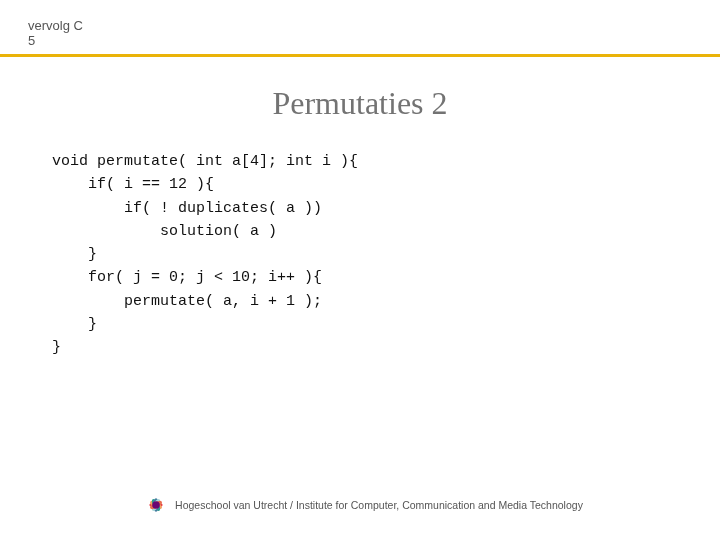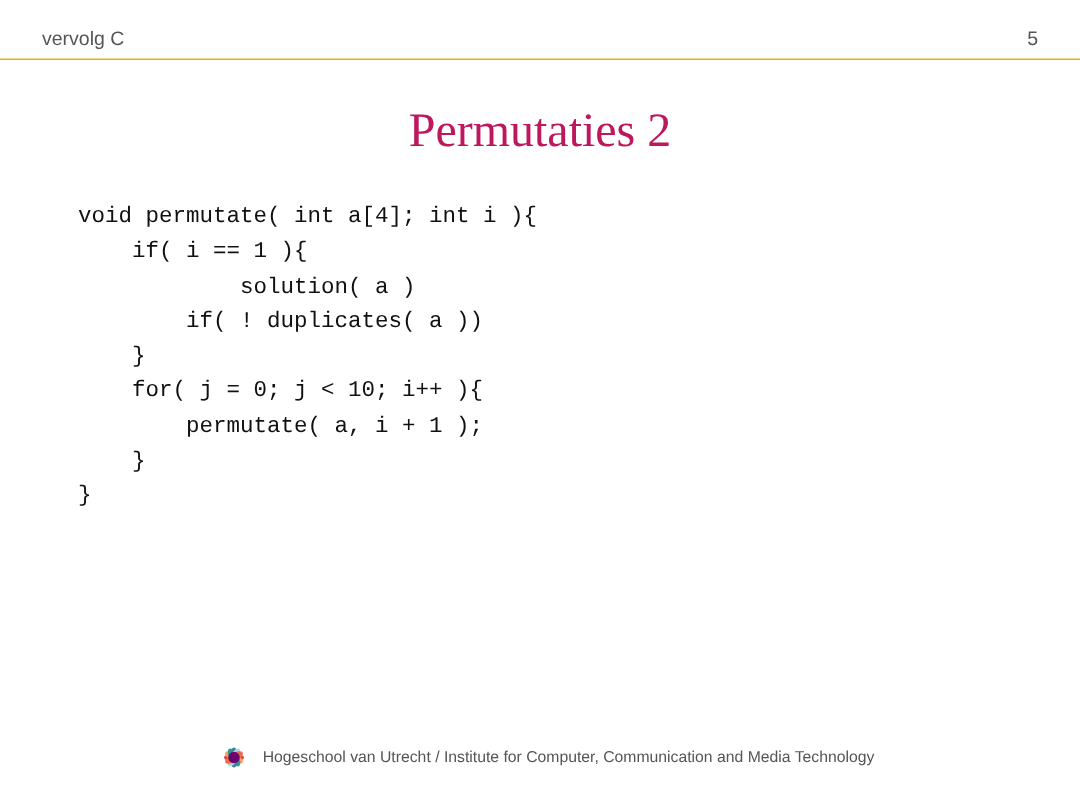--- a/index.html
+++ b/index.html
@@ -15,22 +15,23 @@
       font-family: Arial, Helvetica, sans-serif;
       overflow: hidden;
       position: relative;
     }
 
     .header {
       display: flex;
       justify-content: space-between;
       align-items: flex-start;
       padding: 18px 28px 0 28px;
-      border-bottom: 1px solid #eab308;
+      border-bottom: 3px solid #eab308;
       padding-bottom: 6px;
+      flex-direction: column;
     }
 
     .header-title {
       font-size: 13px;
       color: #555555;
       font-family: Arial, Helvetica, sans-serif;
     }
 
     .header-number {
       font-size: 13px;
@@ -40,21 +41,21 @@
     .slide-title {
       text-align: center;
       margin-top: 28px;
       margin-bottom: 28px;
     }
 
     .slide-title h1 {
       font-family: Georgia, 'Times New Roman', serif;
       font-size: 32px;
       font-weight: normal;
-      color: #be185d;
+      color: #737373;
       margin-top: 26px;
     }
 
     .code-block {
       margin-left: 52px;
       font-family: 'Courier New', Courier, monospace;
       font-size: 15px;
       line-height: 1.55;
       color: #111111;
     }
@@ -96,23 +97,23 @@
   <span class="header-title">vervolg C</span>
   <span class="header-number">5</span>
 </div>
 
 <div class="slide-title">
   <h1>Permutaties 2</h1>
 </div>
 
 <div class="code-block">
   <div class="code-line">void permutate( int a[4]; int i ){</div>
-  <div class="code-line">    if( i == 1 ){</div>
+  <div class="code-line">    if( i == 12 ){</div>
+  <div class="code-line">        if( ! duplicates( a ))</div>
   <div class="code-line">            solution( a )</div>
-  <div class="code-line">        if( ! duplicates( a ))</div>
   <div class="code-line">    }</div>
   <div class="code-line">    for( j = 0; j &lt; 10; i++ ){</div>
   <div class="code-line">        permutate( a, i + 1 );</div>
   <div class="code-line">    }</div>
   <div class="code-line">}</div>
 </div>
 
 <div class="footer">
   <svg class="footer-logo" viewBox="0 0 40 40" xmlns="http://www.w3.org/2000/svg">
 

